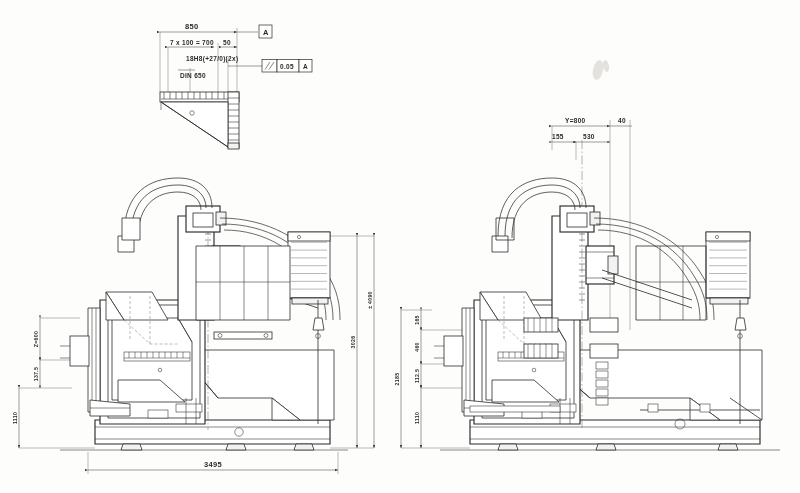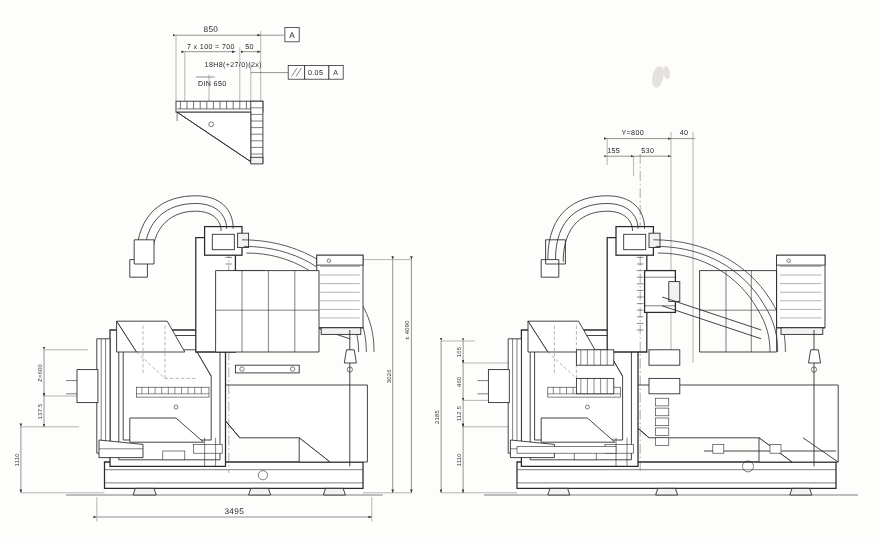--- a/index.html
+++ b/index.html
@@ -2,21 +2,21 @@
 <html><head>
 <meta charset="utf-8">
 <title>Engineering Drawing</title>
 <style>
   html,body{margin:0;padding:0;background:#ffffff;}
   body{
     font-family:"Liberation Sans", sans-serif;
     width:800px;height:493px;overflow:hidden;position:relative;
     color:#1a1a1a;
   }
-  #sheet{position:absolute;inset:0;width:800px;height:493px;background:#fdfdfc;}
+  #sheet{position:absolute;inset:0;width:800px;height:493px;background:#fdfdfc;font-weight:bold;}
   svg{position:absolute;top:0;left:0;width:800px;height:493px;}
   .dimtext{
     font-family:"Liberation Sans", sans-serif;
     font-size:7.5px;fill:#2a2a2a;letter-spacing:.3px;
   }
   .dimtext.sm{font-size:6.5px;}
   .dimtext.tiny{font-size:5.2px;}
   .ln{stroke:#2b2b2b;fill:none;}
   .thin{stroke-width:.55;}
   .med{stroke-width:.8;}

